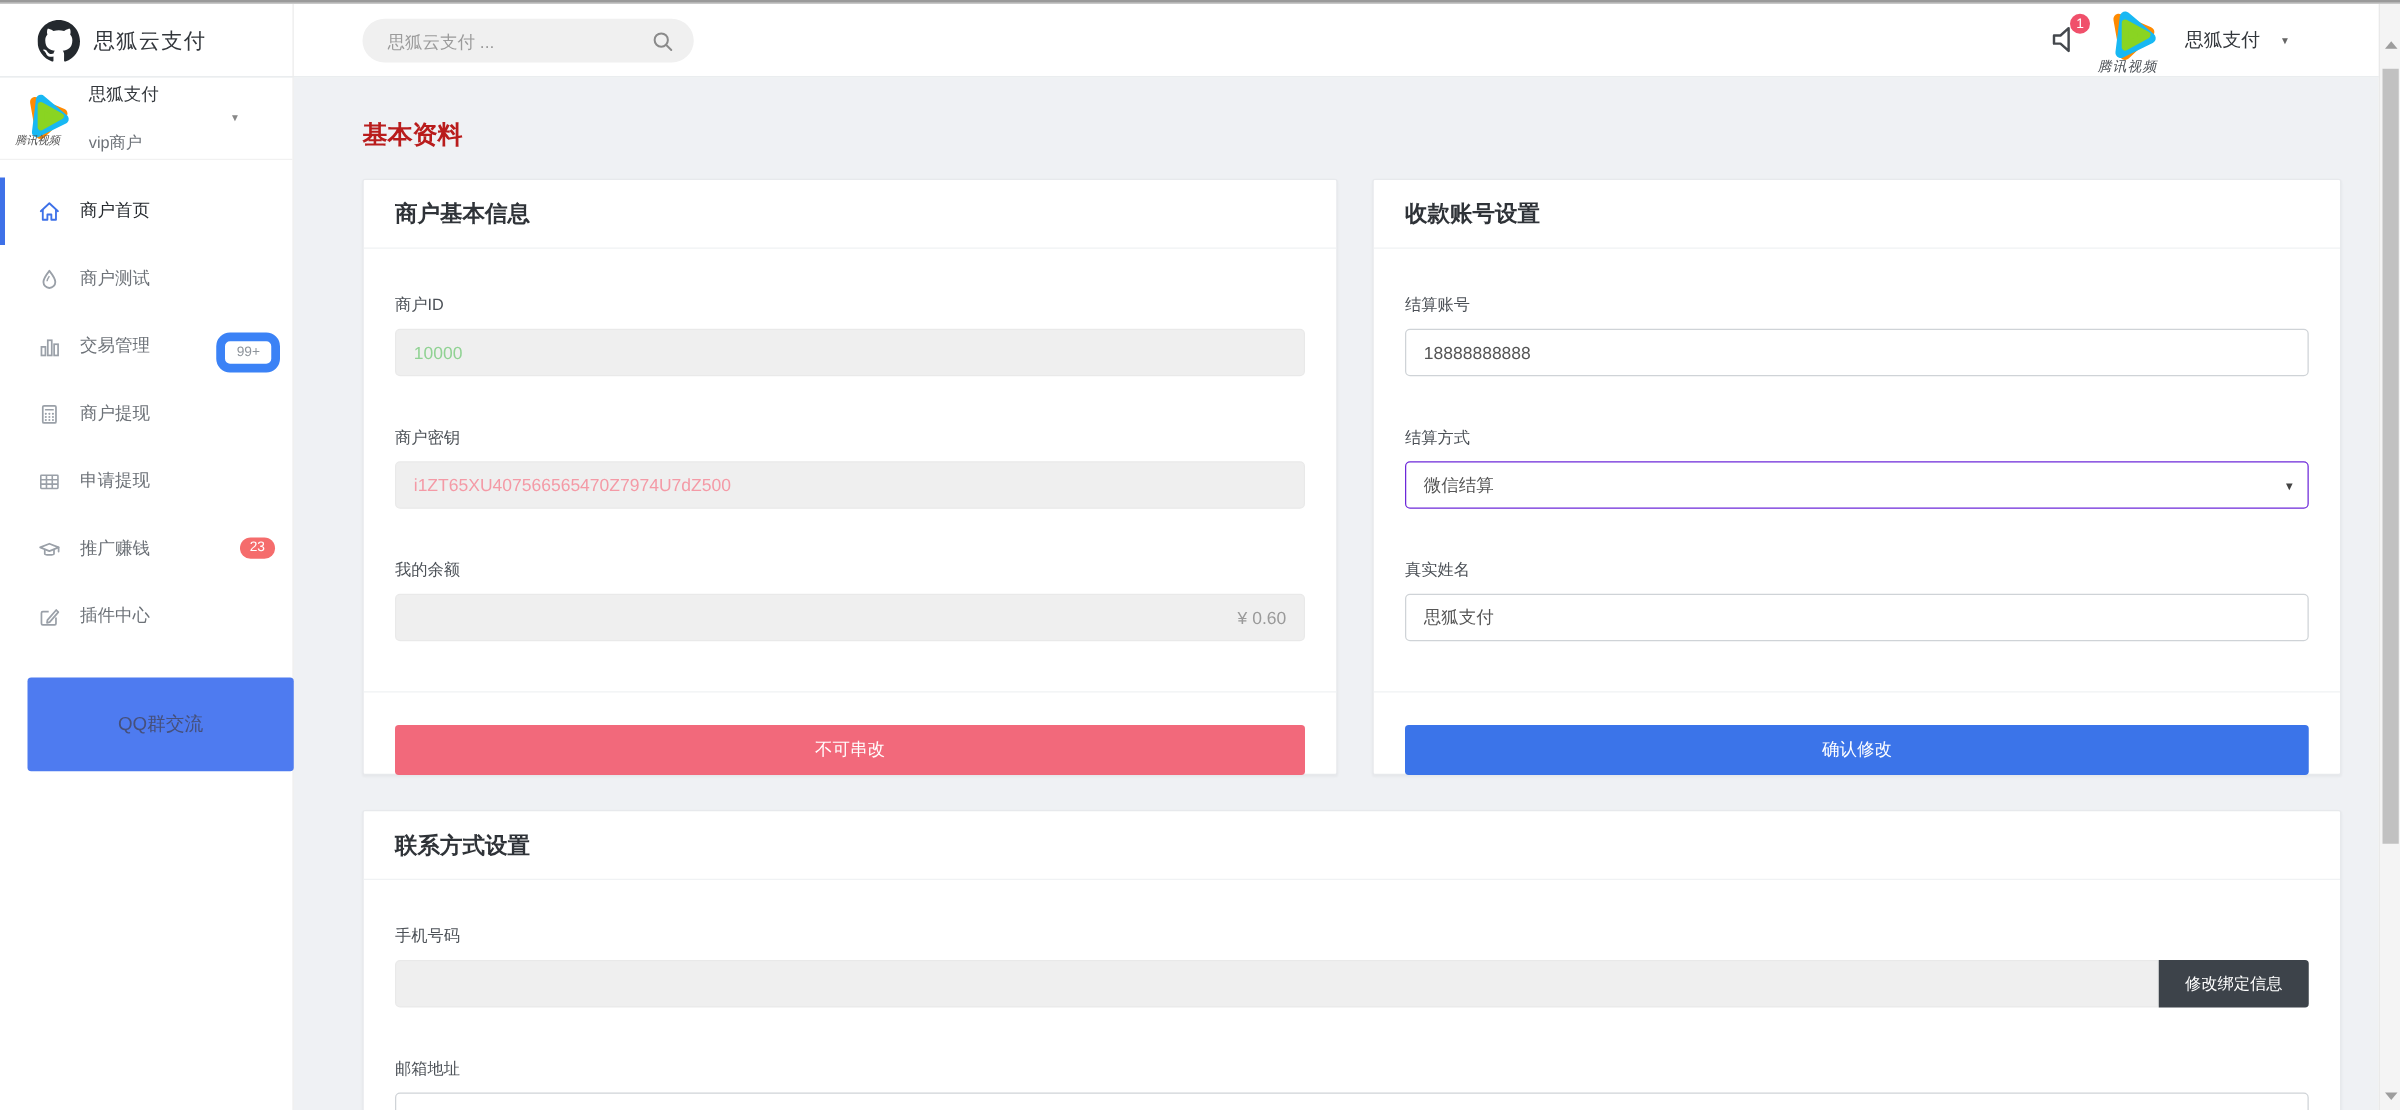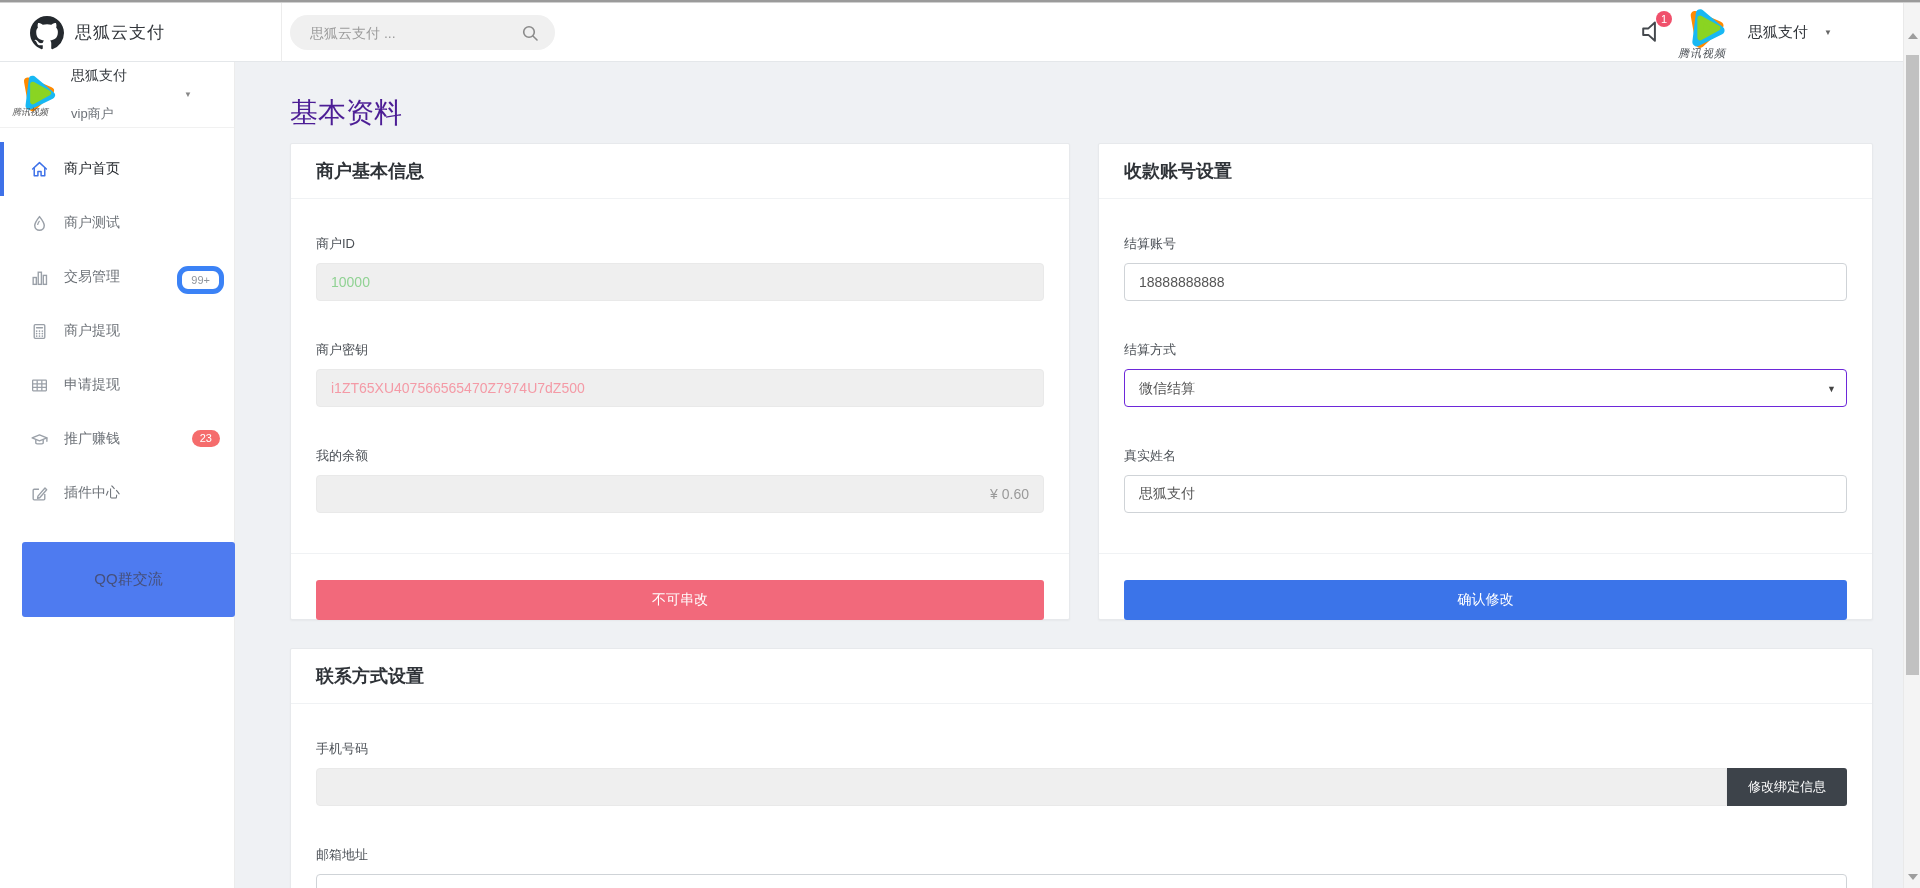--- a/index.html
+++ b/index.html
@@ -7,21 +7,21 @@
               font-family:"Liberation Sans","DejaVu Sans",sans-serif; }
   #app { position:relative; width:1920px; height:888px; }
 
   
   .topline { position:absolute; top:0; left:0; width:100%; height:3px;
              background:#9a9a9a; border-bottom:1px solid #d0d0d0; z-index:60; }
 
   
   header { position:absolute; top:3px; left:0; width:1920px; height:59px;
            background:#fff; border-bottom:1px solid #e4e7ea; z-index:20; }
-  .brand { position:absolute; left:0; top:0; width:282px; height:59px;
+  .brand { position:absolute; left:0; top:0; width:235px; height:59px;
            display:flex; align-items:center; padding-left:30px; gap:11px;
            border-right:1px solid #ececec; }
   .brand-title { font-size:17px; color:#32363b; letter-spacing:1px; }
   .searchbar { position:absolute; left:290px; top:12px; width:265px; height:35px;
                background:#f0f0f0; border-radius:18px; display:flex;
                align-items:center; padding:0 16px 0 20px; }
   .searchbar input { flex:1; border:none; outline:none; background:transparent;
                      font-size:14px; color:#555; font-family:inherit; }
   .searchbar input::placeholder { color:#9b9b9b; }
   .header-right { position:absolute; right:88px; top:0; height:59px;
@@ -51,35 +51,35 @@
   .profile .caret { position:absolute; right:42px; top:28px; color:#888; }
 
   .menu { padding-top:14px; }
   .menu-item { position:relative; height:54px; display:flex; align-items:center;
                padding-left:30px; gap:15px; color:#6d7278; font-size:14px; cursor:pointer; }
   .menu-item .mi { width:19px; height:19px; color:#9aa0a8; flex:none; }
   .menu-item.active { color:#24282d; }
   .menu-item.active .mi { color:#3e71e8; }
   .menu-item.active::before { content:""; position:absolute; left:0; top:0;
                width:4px; height:54px; background:#3e71e8; }
-  .badge-outline { position:absolute; right:10px; top:16px; border:5px solid #3b82f6;
+  .badge-outline { position:absolute; right:10px; top:16px; border:7px solid #3b82f6;
                color:#8e949b; font-size:11px; line-height:18px; padding:0 9px;
                border-radius:11px; background:#fff; }
   .badge-solid { position:absolute; right:14px; top:18px; background:#f56c6c;
                color:#fff; font-size:11px; line-height:17px; padding:0 8px;
                border-radius:9px; }
   .qq-btn { position:absolute; left:22px; top:480px; width:213px; height:75px;
             background:#4e7bf0; border:none; border-radius:3px; font-size:15px;
             color:#46507b; cursor:pointer; font-family:inherit; }
 
   
   main { position:absolute; left:235px; top:62px; right:17px; bottom:0;
          background:#eff1f4; overflow:hidden; }
-  .page-title { position:absolute; left:55px; top:32px; font-size:28px;
-                font-weight:normal; color:#4c1d95; }
+  .page-title { position:absolute; left:55px; top:32px; font-size:20px;
+                font-weight:bold; color:#b91c1c; }
   .card { position:absolute; background:#fff; border:1px solid #e7e9ec;
           border-radius:2px; box-shadow:0 1px 2px rgba(0,0,0,.04); }
   #card-merchant { left:55px; top:81px; width:780px; height:477px; }
   #card-payout   { left:863px; top:81px; width:775px; height:477px; }
   #card-contact  { left:55px; top:586px; width:1583px; height:310px; }
   .card-header { height:55px; line-height:55px; padding:0 25px; font-size:18px;
                  font-weight:600; color:#2f3338; border-bottom:1px solid #f0f2f4; }
   .card-body { padding:36px 25px 0; }
   .form-group { margin-bottom:40px; }
   .form-group label { display:block; font-size:13px; color:#4c5157; margin-bottom:10px; }

